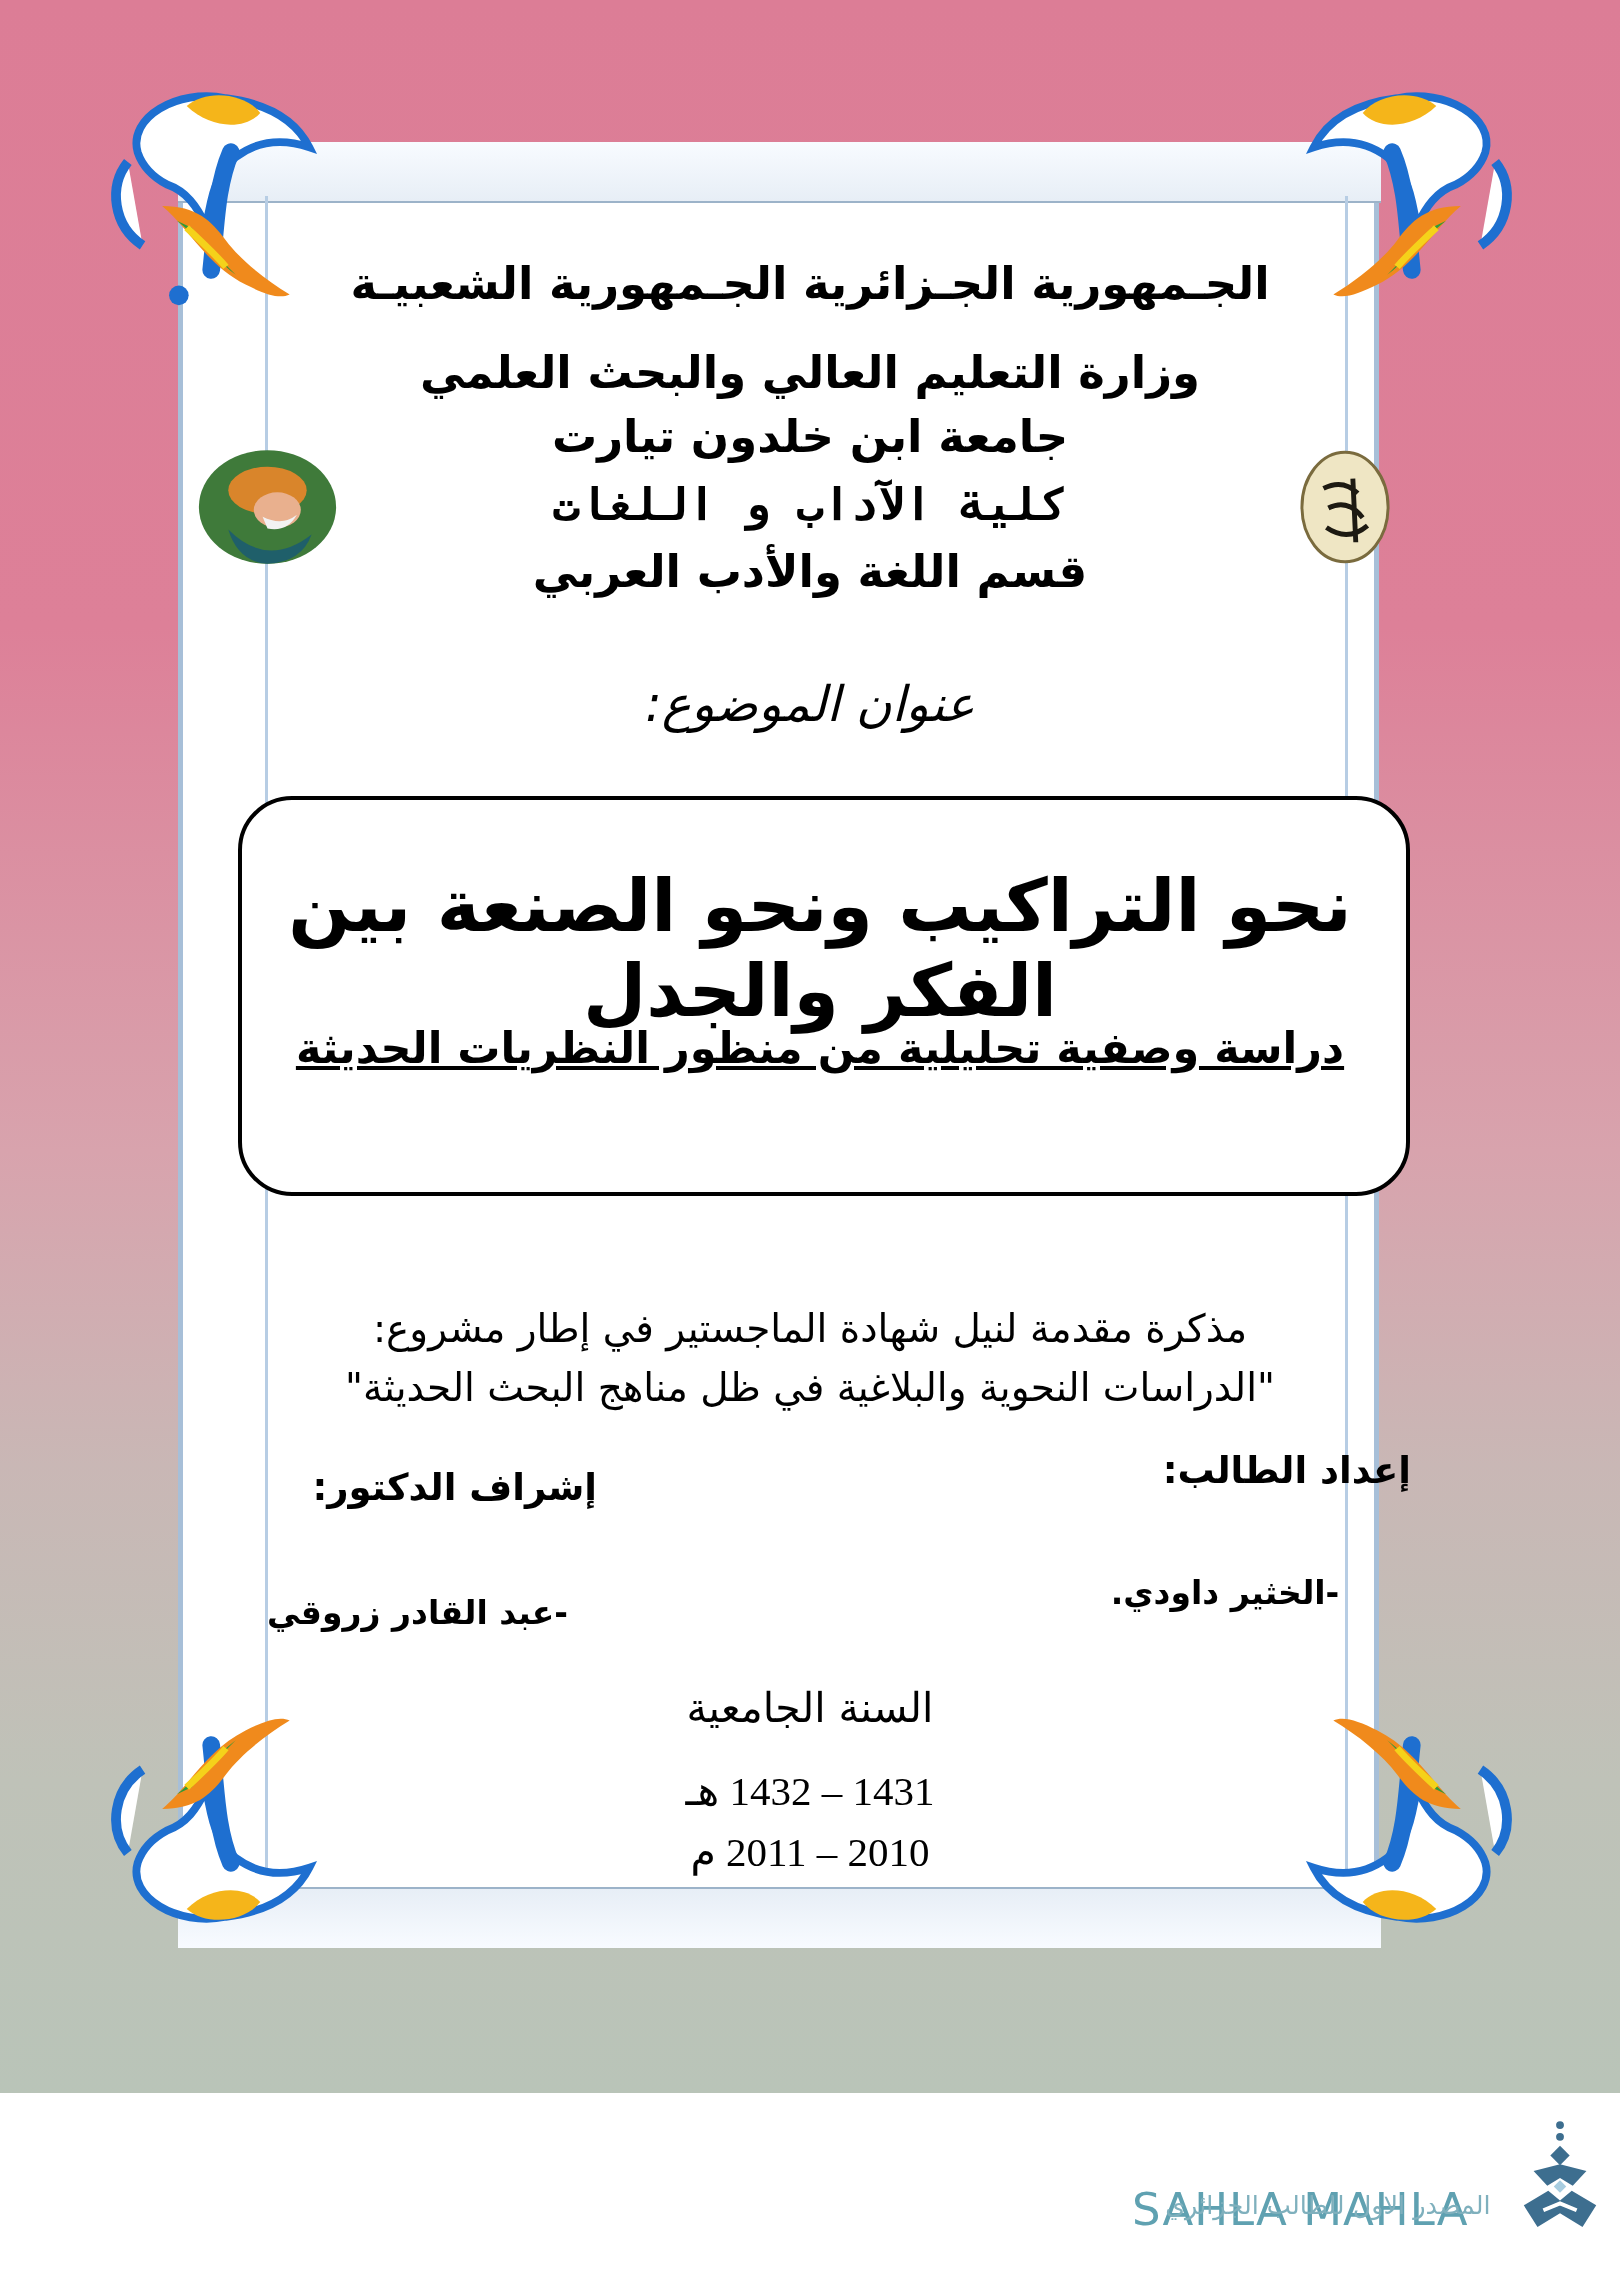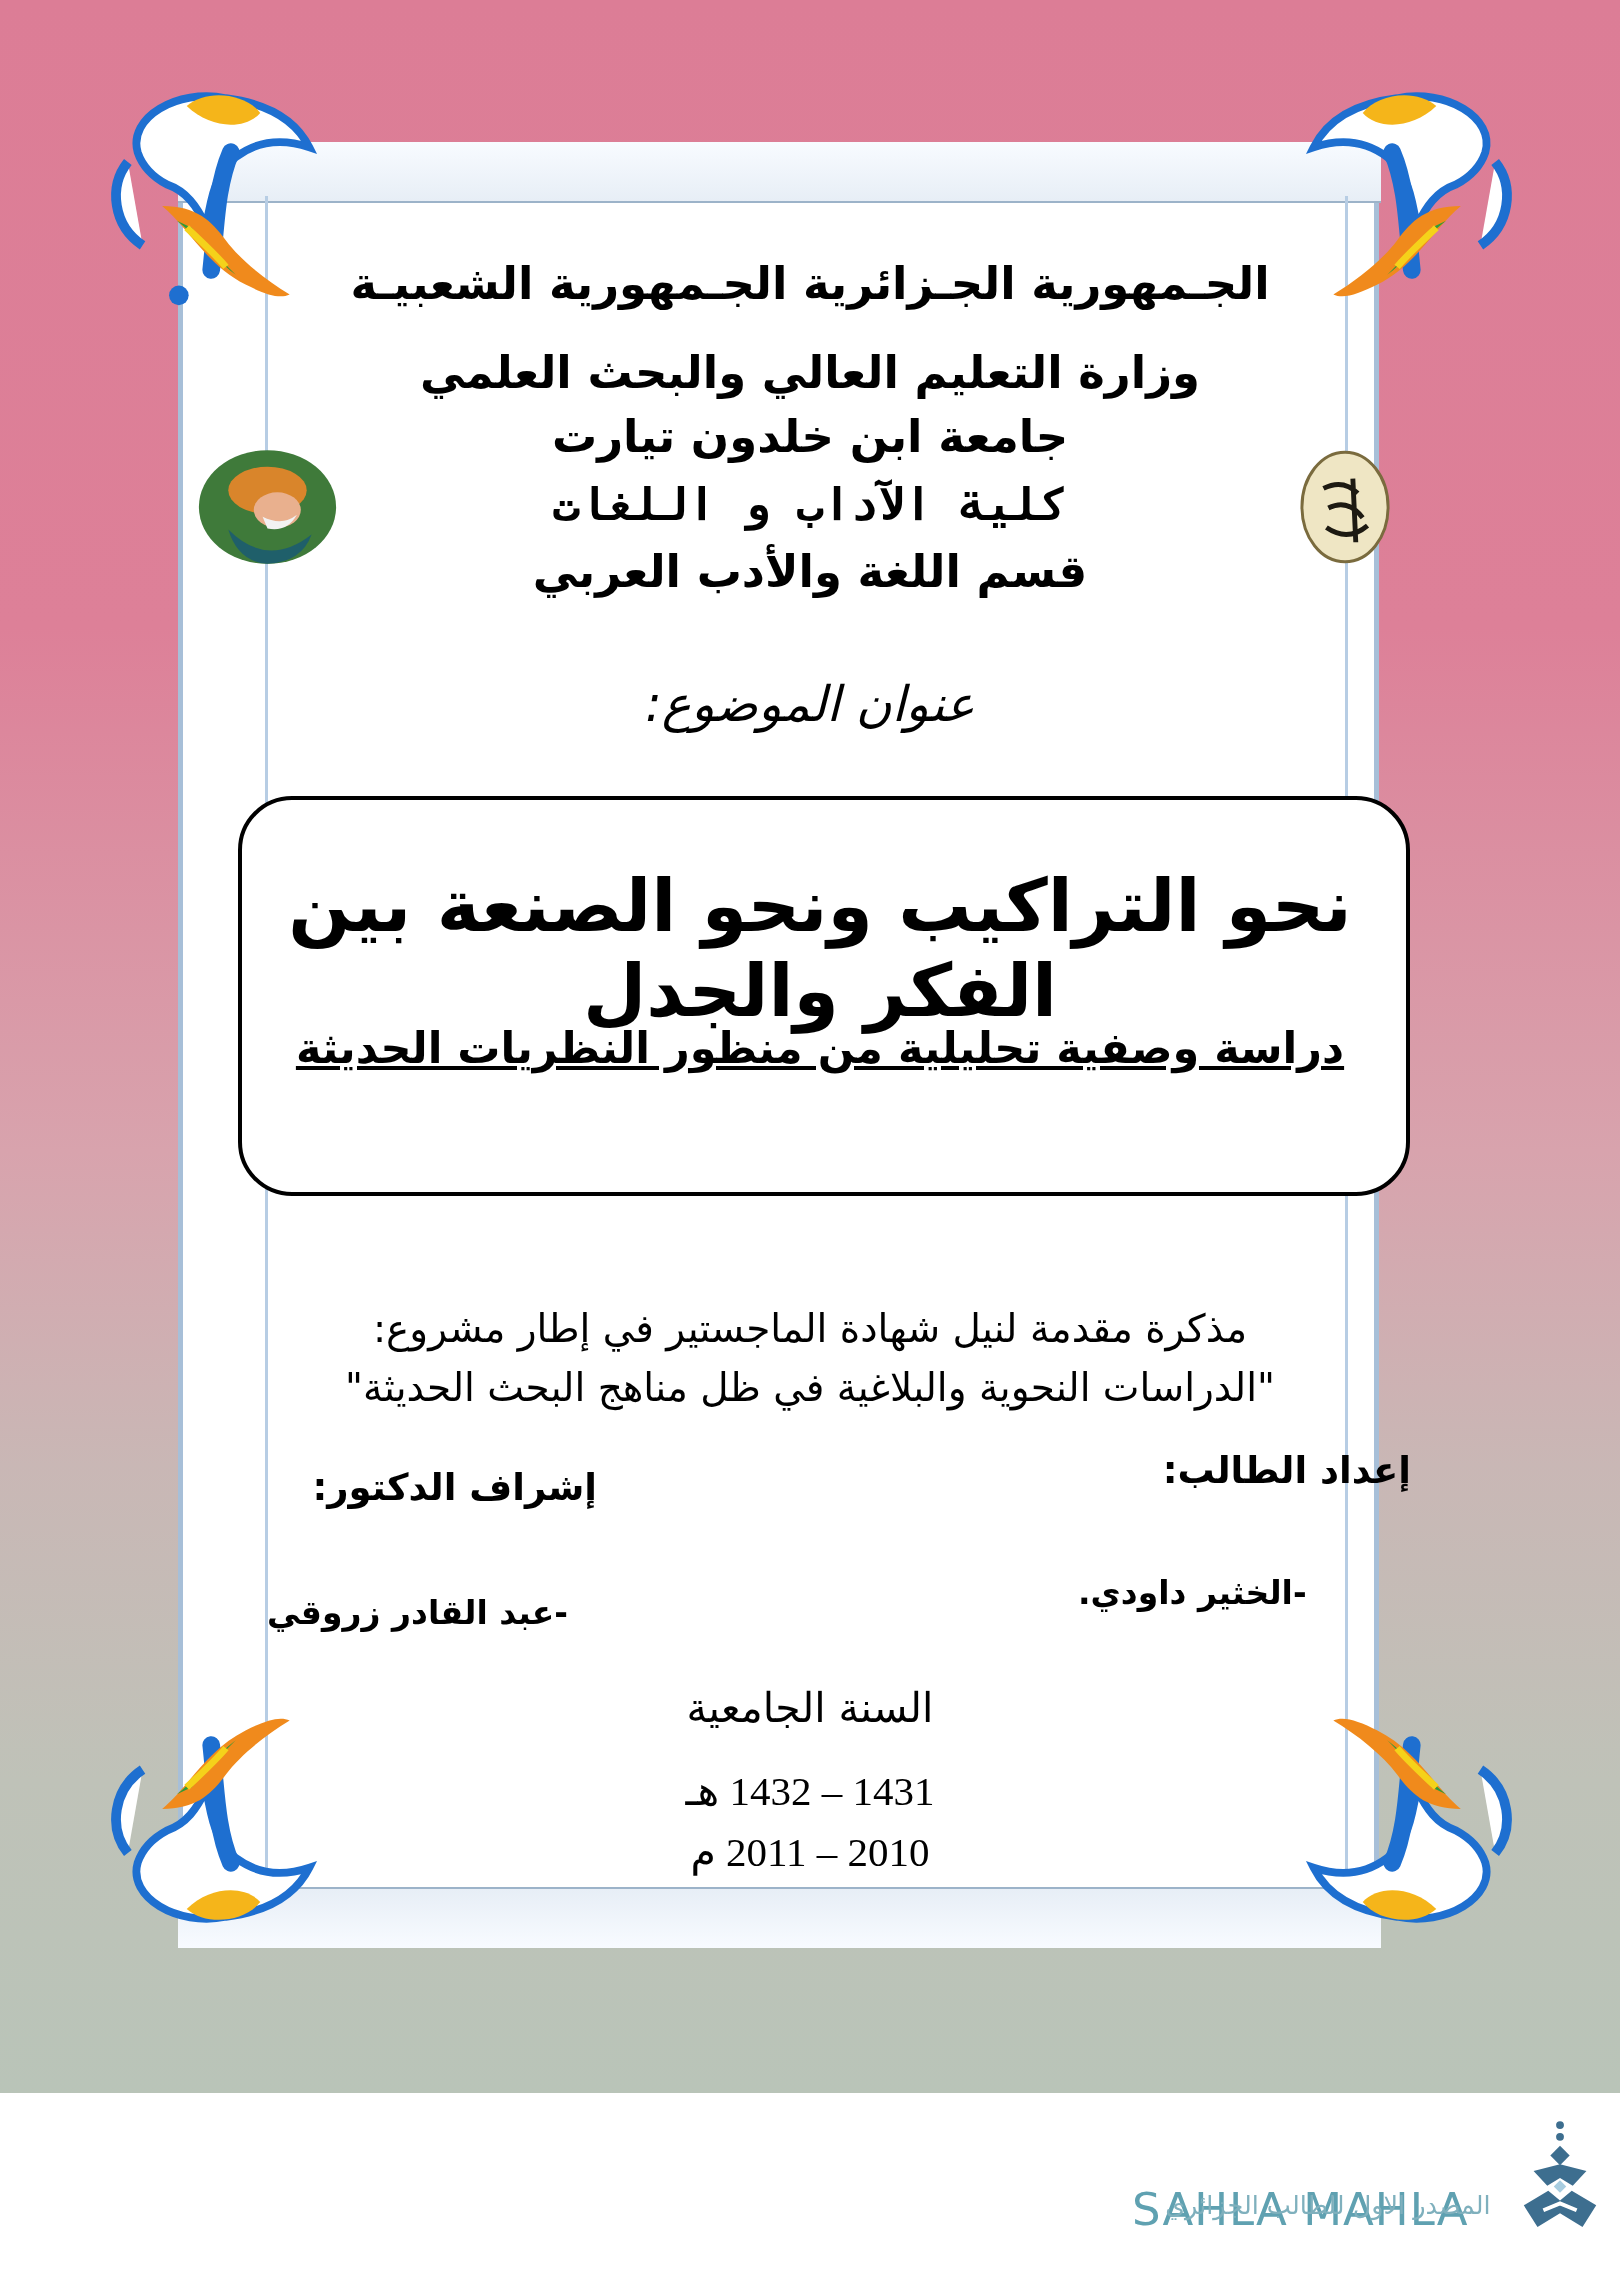--- a/index.html
+++ b/index.html
@@ -66,21 +66,21 @@
   #title1 { top: 863px; left: 238px; width: 1164px; }
   #title2 { top: 1023px; left: 238px; width: 1164px; font-size: 43px; text-decoration: underline; }
 
   .memo { font-size: 39px; font-weight: normal; margin-top: 32px; }
   #memo1 { top: 1274px; }
   #memo2 { top: 1333px; }
 
   .side-label { position: absolute; direction: rtl; font-weight: bold; font-size: 37px; color:#000; }
   #student-label { left: 1117px; top: 1449px; width: 294px; text-align: right; }
   #supervisor-label { left: 274px; top: 1466px; width: 323px; text-align: right; }
-  #student-name { left: 1078px; top: 1573px; width: 294px; text-align: left; font-size: 33px; }
+  #student-name { left: 1078px; top: 1573px; width: 294px; text-align: center; font-size: 33px; }
   #supervisor-name { left: 235px; top: 1593px; width: 333px; text-align: right; font-size: 33px; }
 
   #year-label { top: 1684px; font-size: 41px; font-weight: normal; font-family: "DejaVu Serif", serif; }
   .year-num { font-family: "Liberation Serif", serif; font-size: 41px; font-weight: normal; direction: ltr; }
   #year-hijri { top: 1767px; }
   #year-greg { top: 1828px; }
 
   .footer-logo { position: absolute; left: 1132px; top: 2117px; width: 480px; height: 118px; }
   .logo-text { position: absolute; left: 0; top: 17.6px; font-family: "DejaVu Sans", sans-serif; font-size: 45px; color: #5fa1b1; letter-spacing: 1px; margin-top: 48px; }
   .logo-sub { position: absolute; left: 4.9px; top: 73px; direction: rtl; width: 382px; text-align: center; font-size: 25.5px; color: #7fb0bd; }

